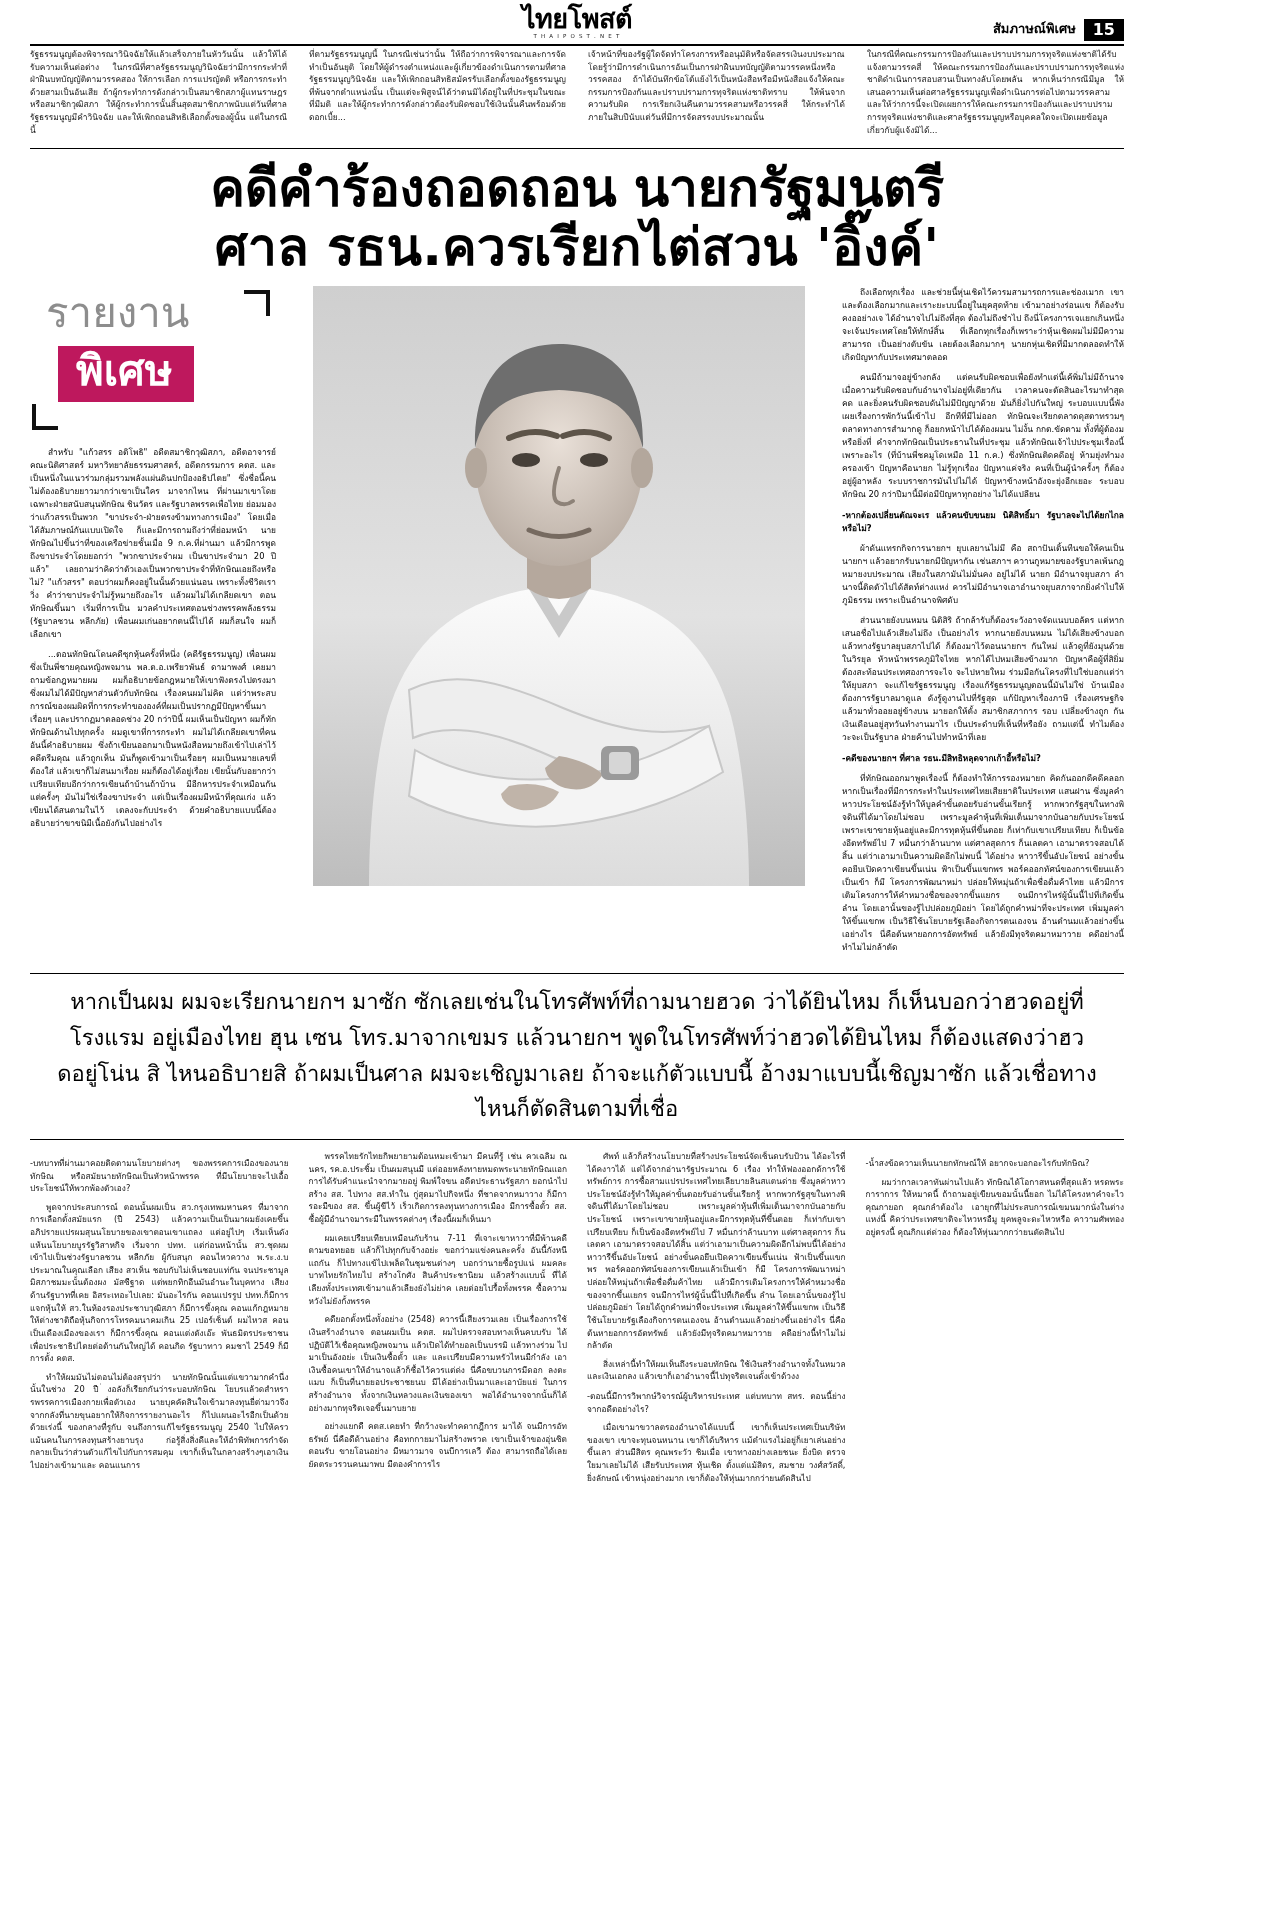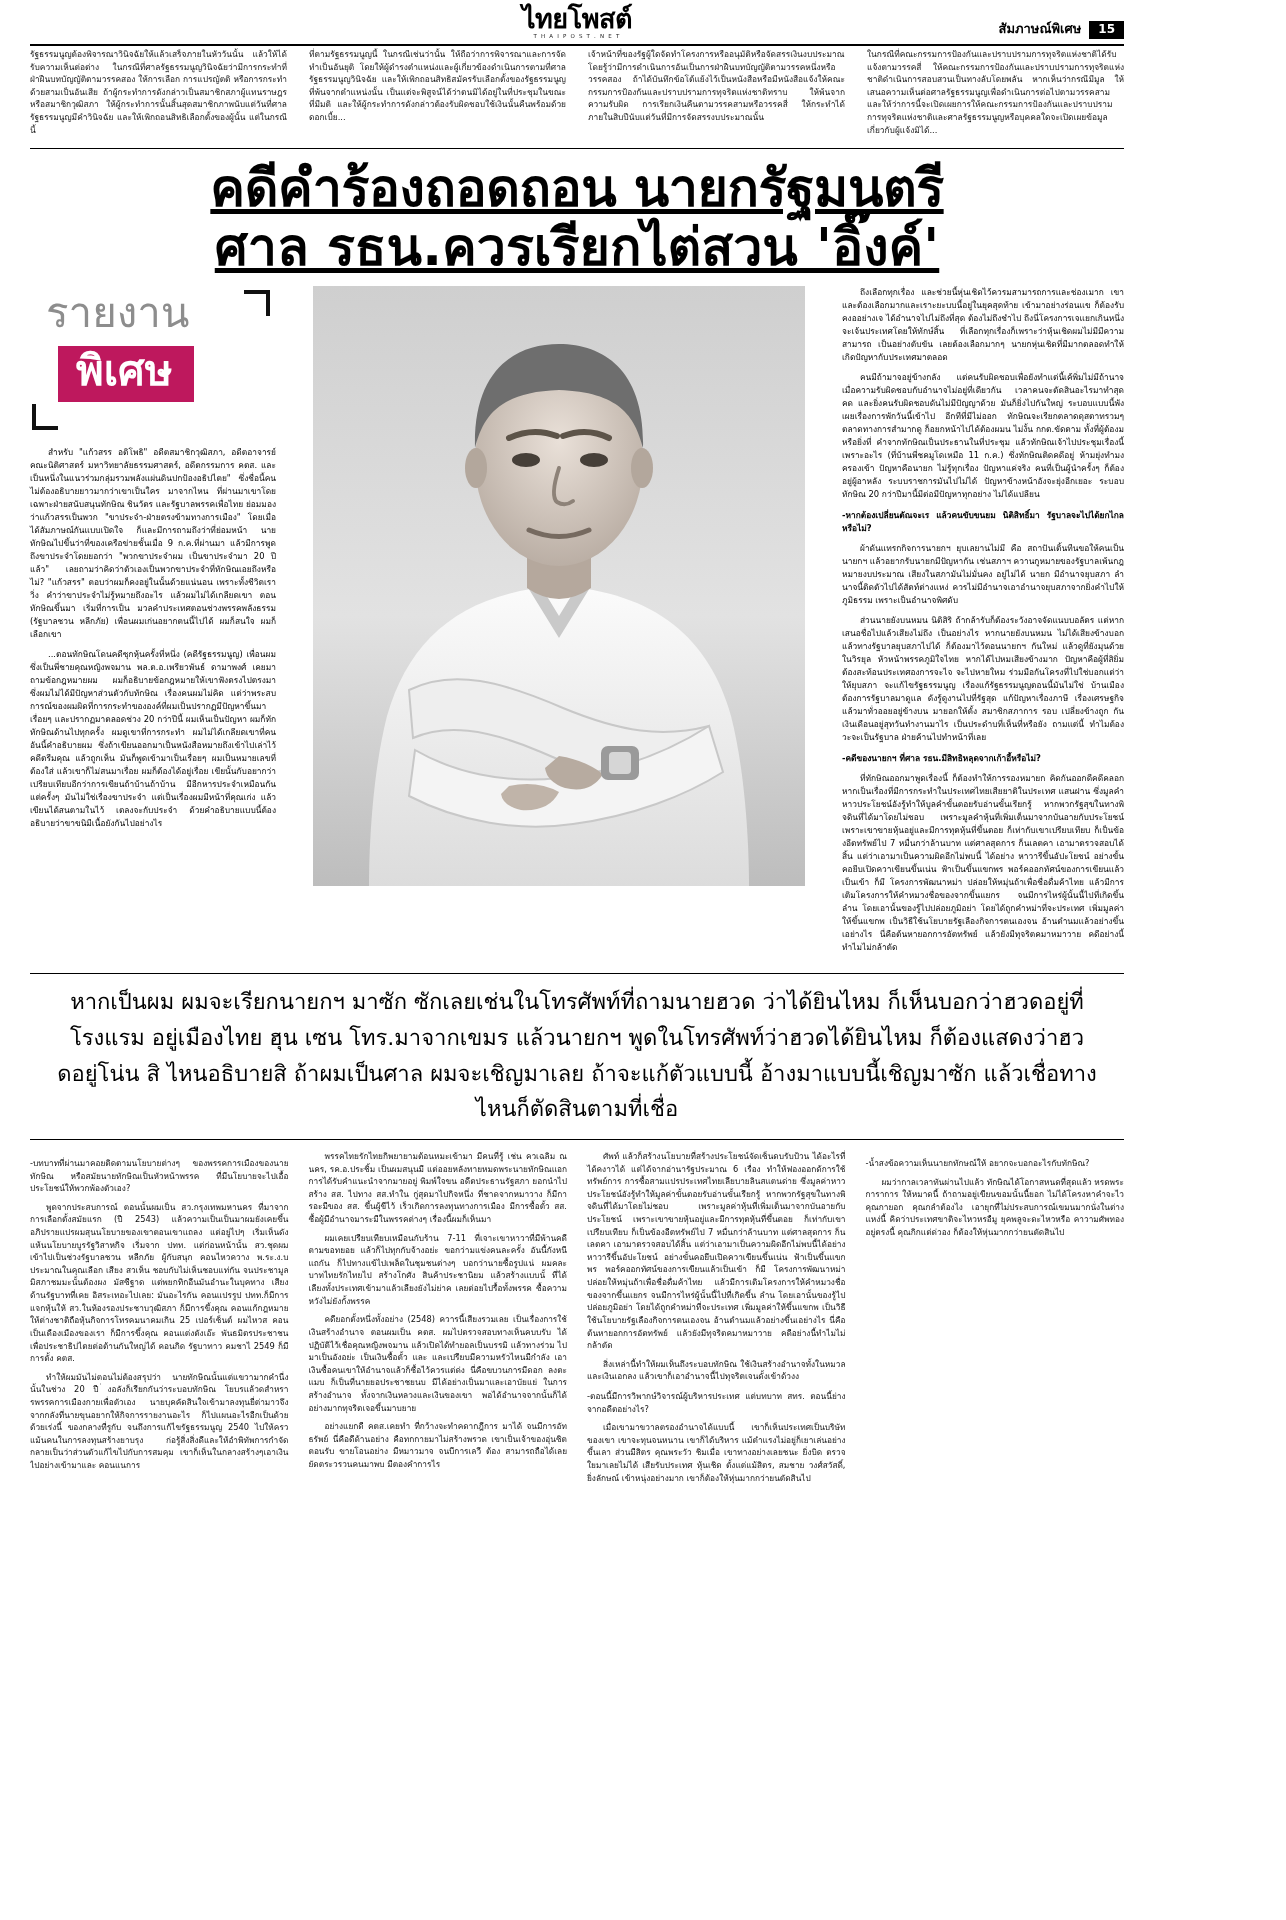--- a/index.html
+++ b/index.html
@@ -51,21 +51,21 @@
     gap: 8px;
   }
   .masthead-section {
     font-size: 13px;
     font-weight: bold;
     padding-bottom: 3px;
   }
   .masthead-pageno {
     background: #000;
     color: #fff;
-    font-size: 12px;
+    font-size: 16px;
     font-weight: bold;
     padding: 2px 9px 3px 9px;
     line-height: 1.1;
   }
 
   
   .topcols {
     display: grid;
     grid-template-columns: repeat(4, 1fr);
     column-gap: 22px;
@@ -91,21 +91,20 @@
   .headline {
     text-align: center;
     padding: 10px 0 4px 0;
   }
   .headline .line {
     font-weight: bold;
     font-size: 52px;
     line-height: 1.12;
     letter-spacing: -0.5px;
     white-space: nowrap;
-    text-decoration: underline;
   }
   .headline .line2 { letter-spacing: 0px; }
 
   
   .mainzone {
     display: grid;
     grid-template-columns: 246px 492px 1fr;
     column-gap: 37px;
     padding-top: 6px;
   }

